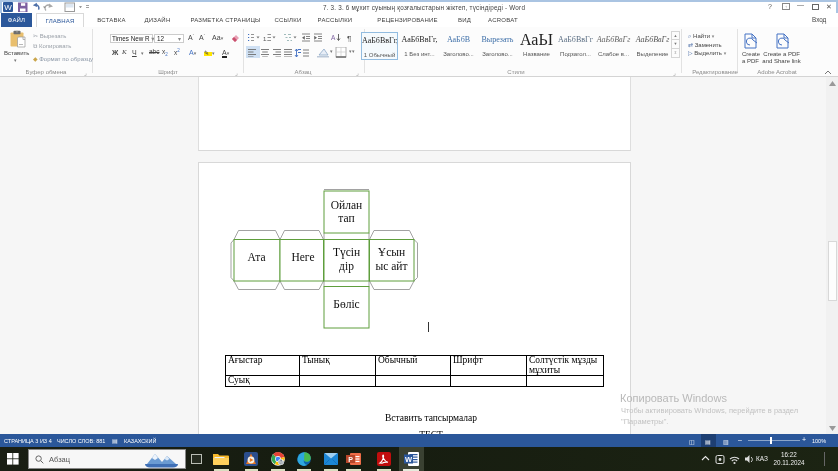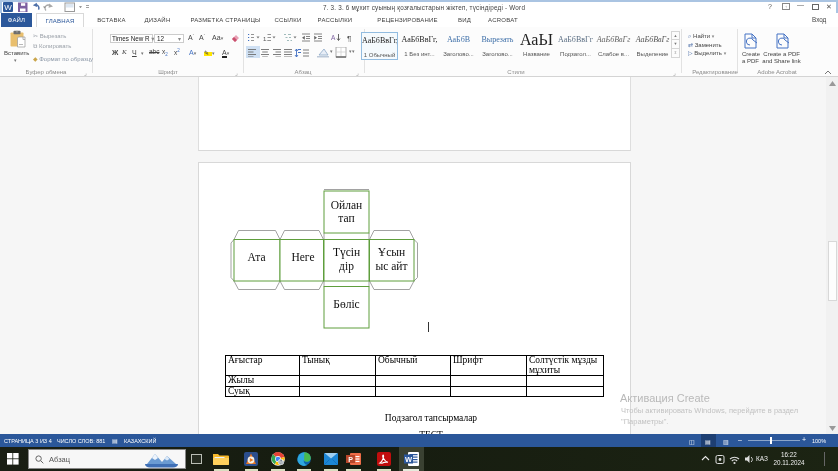--- a/index.html
+++ b/index.html
@@ -245,21 +245,21 @@
     <div class="glabel" style="left:749px;width:56px;">Adobe Acrobat</div>
     <svg class="abs" style="left:824px;top:43px" width="8" height="5" viewBox="0 0 8 5">
       <path d="M1 4 L4 1 L7 4" stroke="#777" fill="none" stroke-width="1"></path>
     </svg>
   </div>
 
   <div class="abs" id="doc">
     <div class="page" style="top:0; height:74px; border-left:1px solid #dedede; border-right:1px solid #dedede; border-bottom:1px solid #d8d8d8;"></div>
     <div class="page" style="top:85px; height:272px; border:1px solid #d8d8d8; border-bottom:none;"></div>
   </div>
-  <div class="abs" id="watermark1">Активация Create</div>
+  <div class="abs" id="watermark1">Копировать Windows</div>
   <div class="abs" id="watermark2">Чтобы активировать Windows, перейдите в раздел<br>"Параметры".</div>
 
   <svg class="abs" style="left:225px;top:185px" width="205" height="150" viewBox="0 0 205 150">
     <g fill="none" stroke="#8a8a8a" stroke-width="0.8">
 
       <path d="M99 4.5 h45"></path>
       <path d="M9 54.5 L13.5 45.5 L50.5 45.5 L55 54.5"></path>
       <path d="M55 54.5 L59.5 45.5 L94 45.5 L98.5 54.5"></path>
       <path d="M144.5 54.5 L149 45.5 L184.5 45.5 L189 54.5"></path>
       <path d="M9 96 L13.5 104.5 L50.5 104.5 L55 96"></path>
@@ -294,36 +294,29 @@
   <table class="abs ser" style="left:225px;top:355px;width:379px;border-collapse:collapse;font-size:9.5px;" cellspacing="0">
     <tbody>
       <tr style="height:19px;">
       <td style="border:1px solid #000;width:74px;vertical-align:top;padding:0 0 0 2px;line-height:9.5px;">Ағыстар</td>
       <td style="border:1px solid #000;width:76px;vertical-align:top;padding:0 0 0 2px;line-height:9.5px;">Тынық</td>
       <td style="border:1px solid #000;width:75px;vertical-align:top;padding:0 0 0 2px;line-height:9.5px;">Обычный</td>
       <td style="border:1px solid #000;width:76px;vertical-align:top;padding:0 0 0 2px;line-height:9.5px;">Шрифт</td>
       <td style="border:1px solid #000;width:77px;vertical-align:top;padding:0 0 0 2px;line-height:9.5px;line-height:9.5px;">Солтүстік мұзды мұхиты</td>
     </tr>
     <tr style="height:9.5px;">
-        <td style="border:1px solid #000;padding:0 0 0 2px;line-height:9.5px;">Жылы</td>
-        <td style="border:1px solid #000;"></td>
-        <td style="border:1px solid #000;"></td>
-        <td style="border:1px solid #000;"></td>
-        <td style="border:1px solid #000;"></td>
-      </tr>
-    <tr style="height:9.5px;">
         <td style="border:1px solid #000;padding:0 0 0 2px;line-height:9.5px;">Суық</td>
         <td style="border:1px solid #000;"></td>
         <td style="border:1px solid #000;"></td>
         <td style="border:1px solid #000;"></td>
         <td style="border:1px solid #000;"></td>
       </tr>
   </tbody>
   </table>
-  <div class="abs ser" style="left:340px;top:413px;width:150px;text-align:center;font-size:9.5px;">Подзагол тапсырмалар</div>
+  <div class="abs ser" style="left:340px;top:413px;width:150px;text-align:center;font-size:9.5px;">Вставить тапсырмалар</div>
   <div class="abs ser" style="left:340px;top:430px;width:150px;text-align:center;font-size:9.5px;">ТЕСТ</div>
 
   <div class="abs" id="scroll"></div>
   <svg class="abs" style="left:829px;top:81px" width="7" height="5" viewBox="0 0 7 5">
     <path d="M0 5 L3.5 0 L7 5 Z" fill="#999"></path>
   </svg>
   <div class="abs" style="left:827.5px;top:241px;width:9px;height:60px;background:#fdfdfd;border:1px solid #d8d8d8;"></div>
   <svg class="abs" style="left:829px;top:426px" width="7" height="5" viewBox="0 0 7 5">
     <path d="M0 0 L3.5 5 L7 0 Z" fill="#999"></path>
   </svg>

